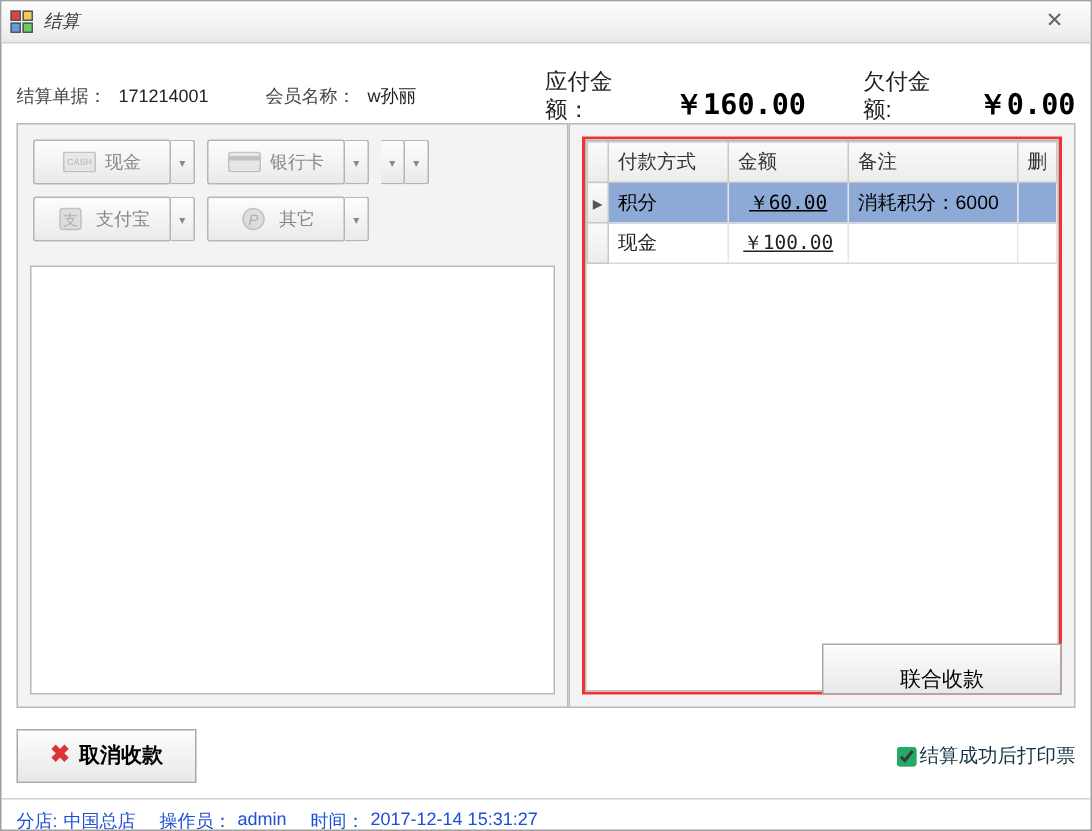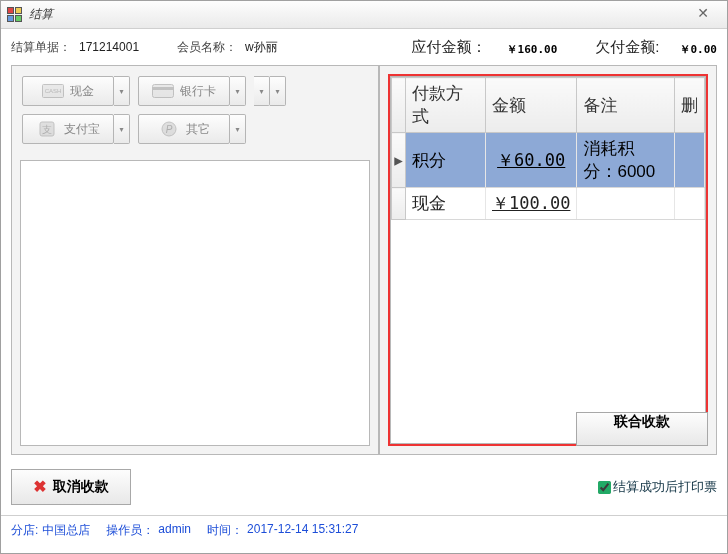--- a/index.html
+++ b/index.html
@@ -32,33 +32,33 @@
 .titlebar .app-icon .sq.b { background:#69d; top:8px; left:0;}
 .titlebar .app-icon .sq.g { background:#6c6; top:8px; left:8px;}
 .titlebar .title { color:#333;font-style:italic; }
 .titlebar .close {
   position:absolute; right:4px; top:2px;
   width:40px; height:20px;
   display:flex; align-items:center; justify-content:center;
   color:#666; font-size:14px; font-family:Arial;
 }
 .content {
-  padding: 0 10px 6px 10px;
+  padding: 17px 10px 6px 10px;
 }
 .top-row {
   display:flex;
   align-items:center;
   height:36px;
 }
 .top-left { display:flex; align-items:center; gap:8px; width:368px;}
 .top-left .lbl { color:#444; }
 .top-left .val { color:#222; font-family: Verdana, sans-serif; }
 .top-right { display:flex; align-items:flex-end; gap:20px; margin-left:auto; }
 .top-right .lbl { font-size:15px; color:#222; }
-.top-right .val { font-size:11px; font-weight:bold; font-family: Verdana, monospace; color:#000; margin-right:18px;}
+.top-right .val { font-size:19px; font-weight:bold; font-family: Verdana, monospace; color:#000; margin-right:18px;}
 .main-row { display:flex; gap:0; }
 .left-panel {
   width:368px; height:390px;
   border:1px solid #b8b8b8;
   background:#f3f3f3;
   position:relative;
 }
 .pay-buttons {
   padding:10px 10px 8px 10px;
   display:flex; flex-wrap:wrap;
@@ -110,21 +110,21 @@
   margin:8px; flex:1;
   background:#fff;
   border:1px solid #bdbdbd;
   position:relative;
   border:2px solid #e33;
 }
 .grid-inner { position:absolute; inset:0; border:1px solid #b8b8b8; background:#fff;}
 table.grid {
   border-collapse:collapse;
   width:100%;
-  font-size:17px;
+  font-size:13px;
 }
 table.grid th {
   background:linear-gradient(#fafafa,#ececec);
   border:1px solid #c8c8c8;
   padding:4px 6px;
   text-align:left;
   font-weight:normal;
   color:#333;
   height:22px;
 }
@@ -143,25 +143,25 @@
   text-align:center;
   color:#555;
   padding:0;
 }
 table.grid tr.selected td { background:#8da9d6; color:#000000; }
 table.grid tr.selected td.rowhead { background:linear-gradient(#fafafa,#ececec); color:#555;}
 table.grid td.amount { text-align:center; font-family: Verdana, monospace; text-decoration: underline; }
 .combine-btn {
   position:absolute;
   right:8px; bottom:8px;
-  width:132px; height:34px;
+  width:160px; height:34px;
   background:linear-gradient(#fdfdfd,#e8e8e8);
   border:1px solid #a8a8a8;
-  display:flex; align-items:flex-start; justify-content:center;
-  font-size:14px; font-weight:bold;
+  display:flex; align-items:flex-end; justify-content:center;
+  font-size:14px; font-weight:normal;
   cursor:pointer;
 }
 .bottom-row {
   display:flex; align-items:center;
   margin-top:10px; height:44px;
 }
 .cancel-btn {
   width:120px; height:36px;
   background:linear-gradient(#fdfdfd,#e8e8e8);
   border:1px solid #a8a8a8;

